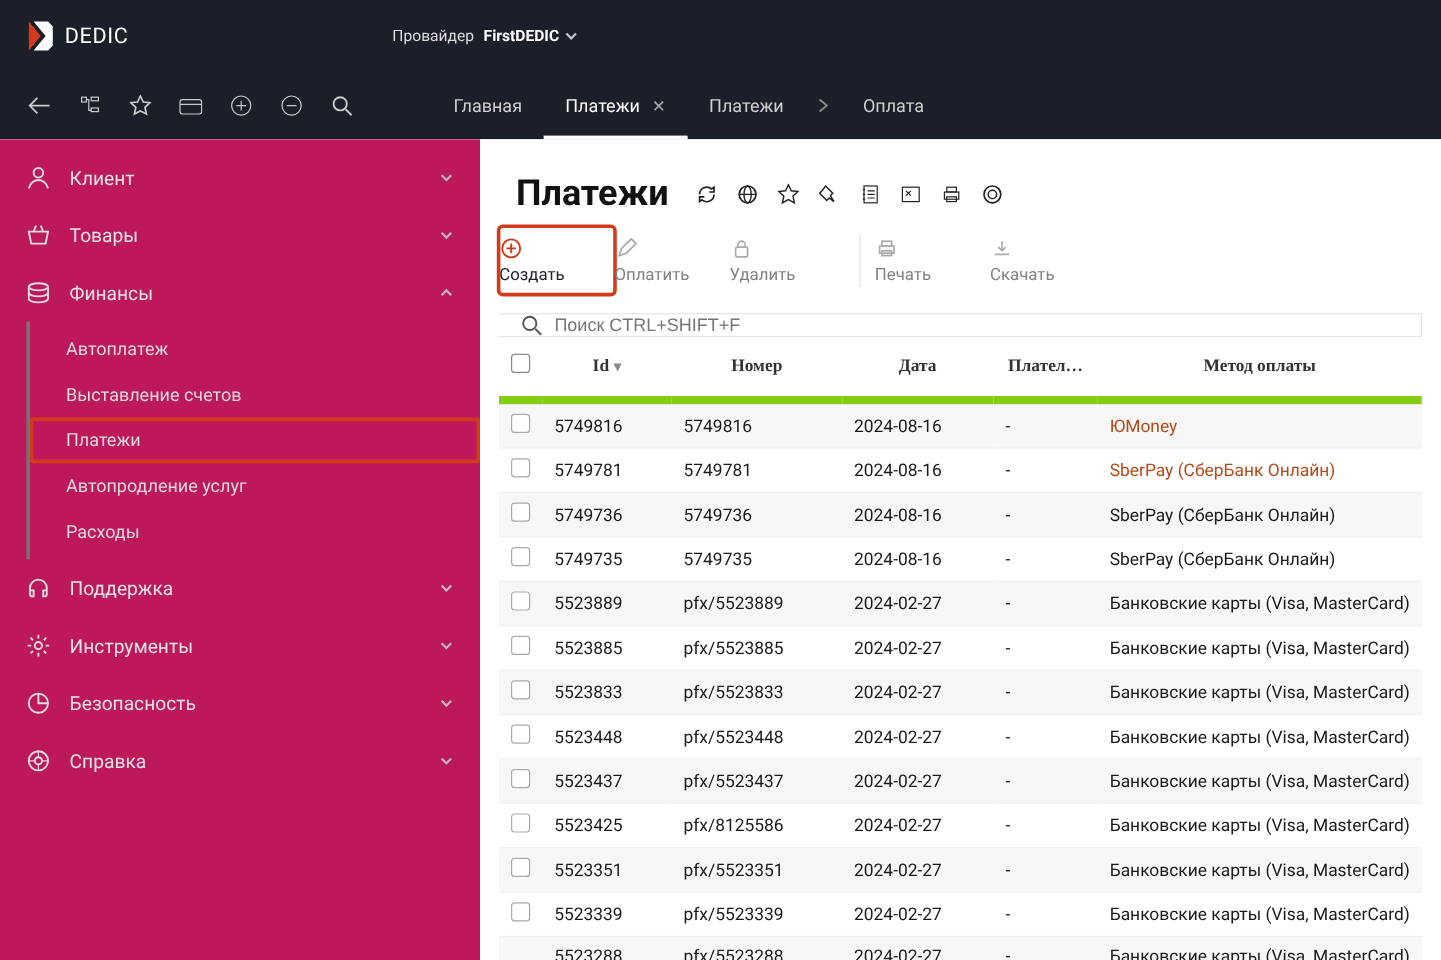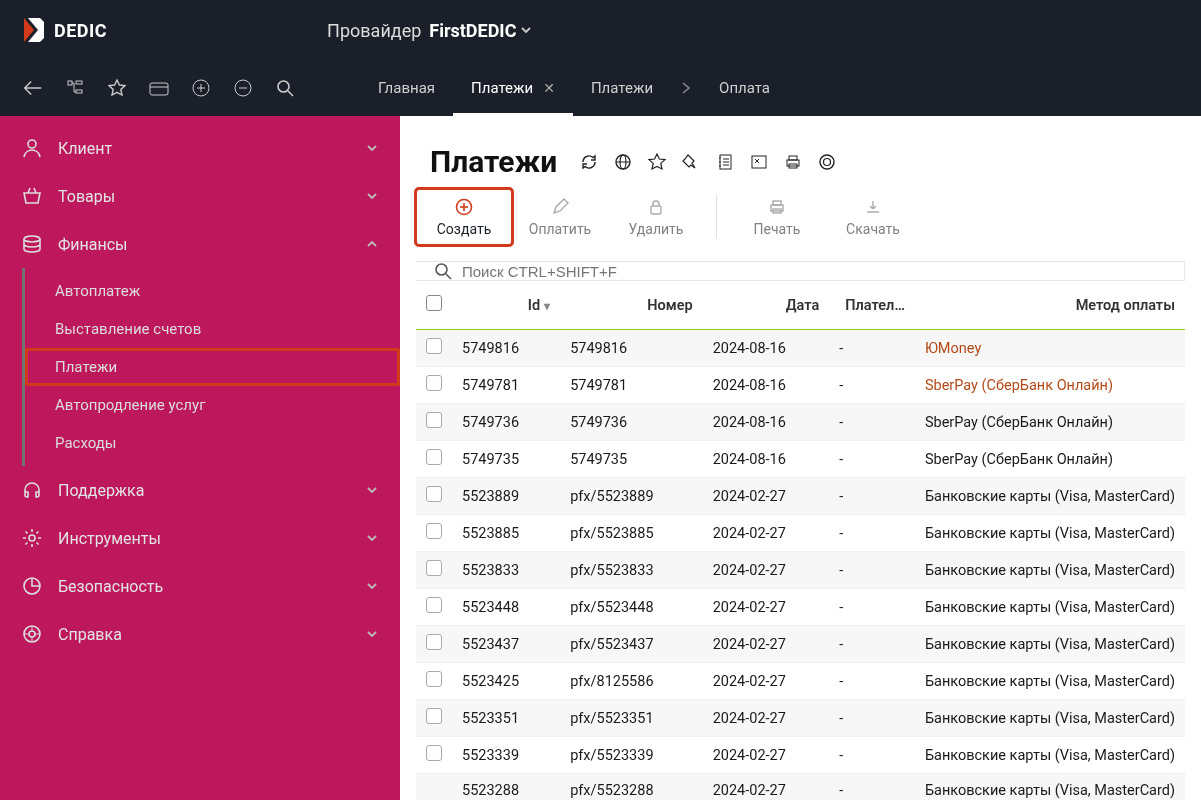--- a/index.html
+++ b/index.html
@@ -1,24 +1,24 @@
 <!DOCTYPE html>
 <html><head>
 <meta charset="utf-8">
 <style>
 * { box-sizing: border-box; margin: 0; padding: 0; }
 body { font-family: -apple-system, "Segoe UI", Roboto, Arial, sans-serif; font-size: 14px; color: #1a1a1a; background: #fff; overflow: hidden; width: 1201px; height: 800px; }
 .app { display: flex; flex-direction: column; height: 800px; }
 
 
 .header { background: #1a1f2a; color: #e8e8e8; height: 60px; display: flex; align-items: center; padding: 0 20px; }
-.logo { display: flex; align-items: center; gap: 6px; font-weight: 700; font-size: 18px; letter-spacing: 0.5px; margin-right: 220px;}
+.logo { display: flex; align-items: center; gap: 6px; font-weight: 400; font-size: 18px; letter-spacing: 0.5px; margin-right: 220px;}
 .logo-mark { width:28px; height:28px; position:relative; }
 .logo-text { color:#fff; }
-.provider { color: #ddd; font-size: 18px; display:flex; align-items:center; gap:4px;}
+.provider { color: #ddd; font-size: 13px; display:flex; align-items:center; gap:4px;}
 .provider b { color: #fff; font-weight: 700; margin-left:4px;}
 
 
 .toprow { display:flex; height:56px; background:#1a1f2a; color:#c7c7c7;}
 .toprow-left { width:330px; display:flex; align-items:center; gap:20px; padding:0 12px 0 22px;}
 .toprow-left .ticon { width:22px; height:22px; display:flex; align-items:center; justify-content:center; cursor:pointer; opacity:0.9;}
 .toprow-right { flex:1; display:flex; align-items:stretch; padding-left:30px;}
 .toptab { display:flex; align-items:center; padding:0 18px; gap:10px; color:#d0d0d0; font-size:15px; cursor:pointer; position:relative;}
 .toptab.active { color:#fff; }
 .toptab.active::after { content:""; position:absolute; left:0; right:0; bottom:0; height:3px; background:#fff; }
@@ -39,35 +39,35 @@
 .sub-item.highlight { outline:3px solid #d13a1a; outline-offset:-3px; border-radius:2px;}
 
 
 .main { flex:1; background:#fff; display:flex; flex-direction:column; overflow:hidden;}
 .page-head { padding:28px 30px 10px; display:flex; align-items:center; gap:14px;}
 .page-title { font-size:30px; font-weight:700; color:#111; margin-right:8px;}
 .head-icons { display:flex; gap:14px; }
 .hi { width:20px; height:20px; display:flex; align-items:center; justify-content:center; cursor:pointer; color:#222;}
 
 .actionbar { display:flex; align-items:stretch; padding:0 16px 16px; gap:0;}
-.action-btn { display:flex; flex-direction:column; align-items:center; justify-content:center; width:96px; height:56px; cursor:pointer; color:#818181; gap:4px; font-size:14px;}
+.action-btn { display:flex; flex-direction:column; align-items:flex-start; justify-content:center; width:96px; height:56px; cursor:pointer; color:#818181; gap:4px; font-size:14px;}
 .action-btn.primary { color:#1a1f2a; outline:3px solid #d13a1a; outline-offset:-1px; border-radius:3px;}
 .action-btn.primary .ai svg circle, .action-btn.primary .ai svg line { stroke:#d13a1a; }
 .action-sep { width:1px; background:#e2e2e2; margin:6px 12px;}
 .ai { width:20px; height:20px; display:flex; align-items:center; justify-content:center;}
 
 .filterrow { display:flex; align-items:stretch; border-top:1px solid #e5e5e5; border-bottom:1px solid #e5e5e5; margin:0 16px;}
 .filter-btn { display:flex; align-items:center; gap:8px; padding:12px 18px; border-right:1px solid #e5e5e5; cursor:pointer; font-size:15px;}
 .search-area { display:flex; align-items:center; gap:10px; padding:0 18px; flex:1; border-right:1px solid #e5e5e5;}
 .search-area input { border:none; outline:none; font-size:15px; flex:1; background:transparent;}
 
 
 .table-wrap { flex:1; overflow:auto; margin:0 16px; }
 table { width:100%; border-collapse:collapse; font-size:14.5px;}
-thead th { text-align:right; padding:14px 10px; font-weight:600; color:#333; border-bottom:1px solid #84cc16; position:sticky; top:0; background:#fff;}
+thead th { text-align:center; padding:14px 10px; font-weight:600; color:#333; border-bottom:7px solid #84cc16; position:sticky; top:0; background:#fff;font-family:Liberation Serif, serif;}
 tbody td { padding:8px 10px; border-bottom:1px solid #f0f0f0; white-space:nowrap;}
 tbody tr:nth-child(odd) td { background:#f7f7f7; }
 .cb { width:16px; height:16px; border:1.5px solid #aaa; border-radius:3px; display:inline-block; background:#fff;}
 .cb-th { border-color:#888;}
 th.col-id { width:130px; }
 th.col-check { width:36px; }
 th.col-num { width:170px; }
 th.col-date { width:150px; }
 th.col-payer { width:90px; }
 .sort-ind { display:inline-block; margin-left:4px; color:#888; font-size:12px; vertical-align:middle;}

